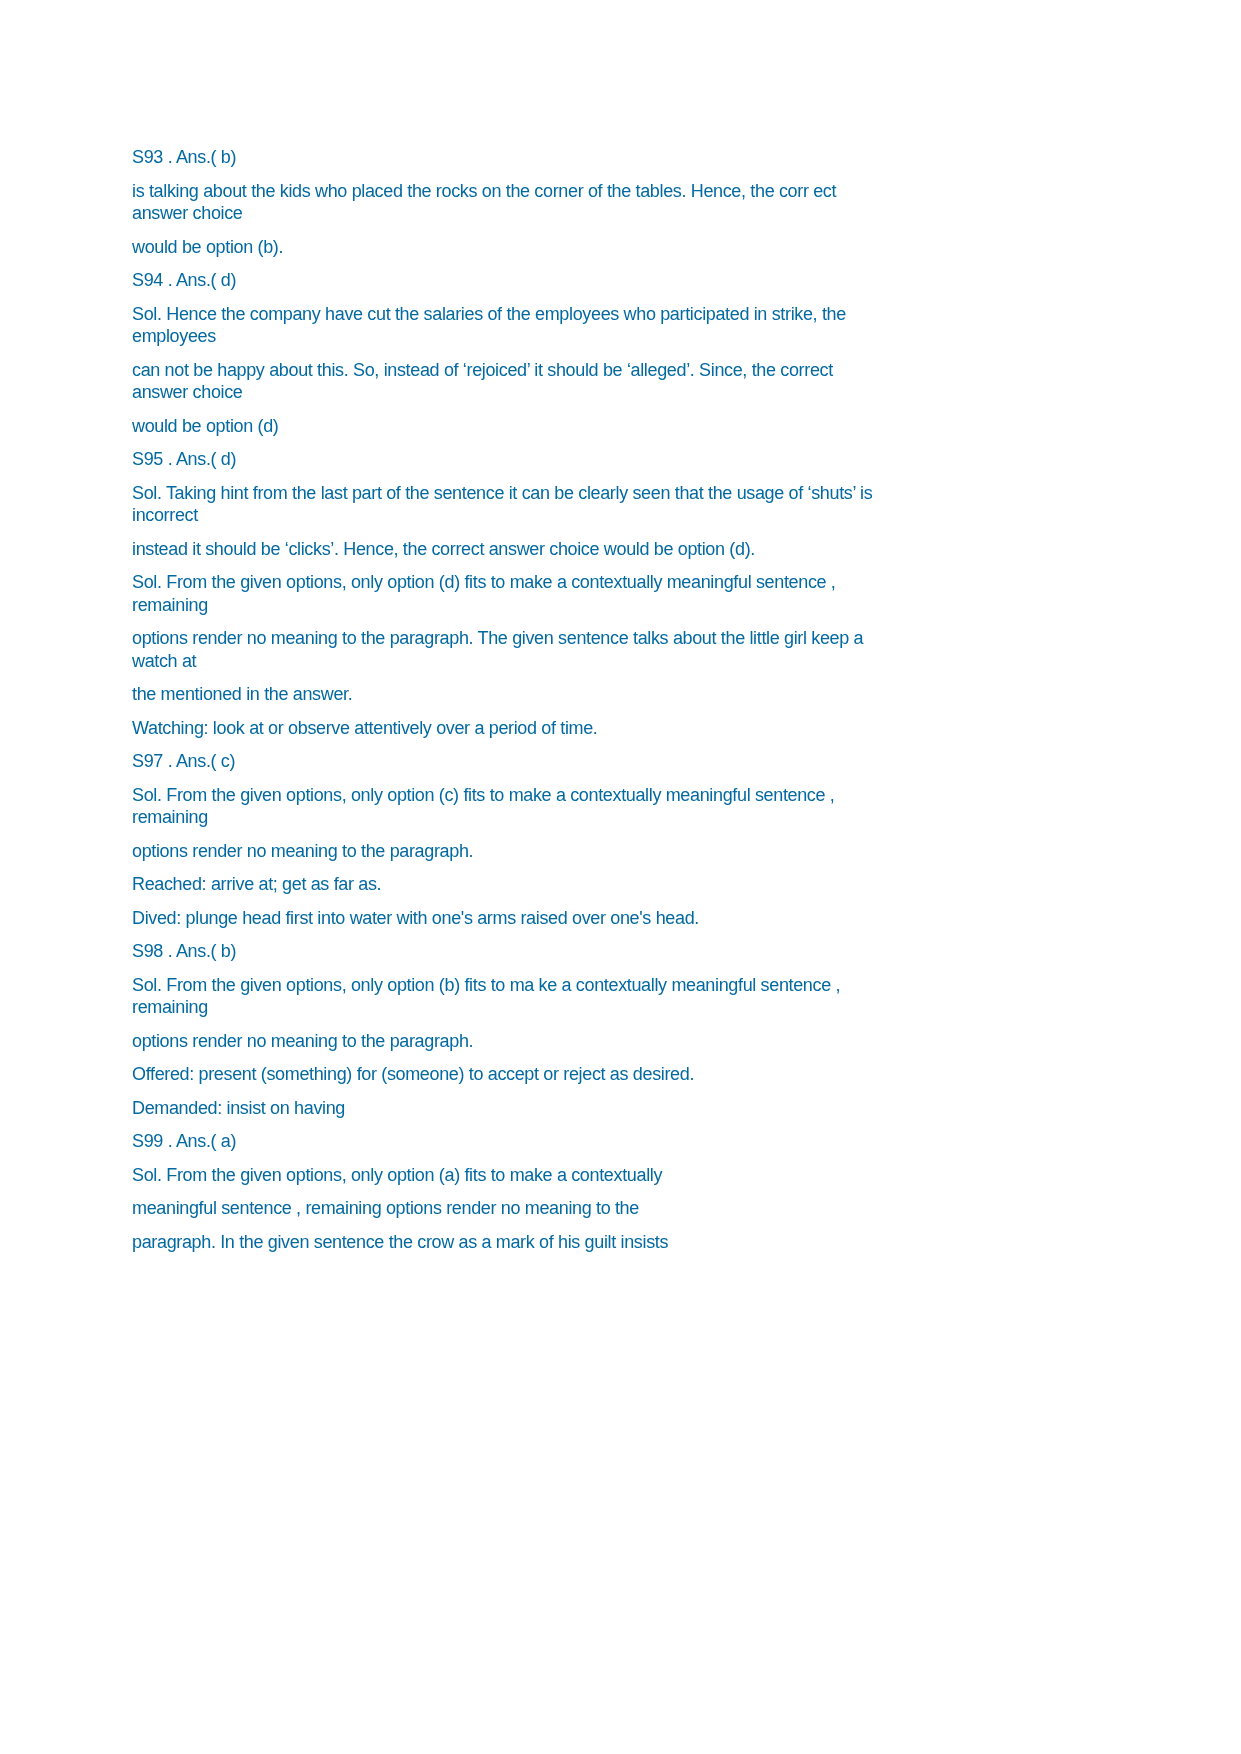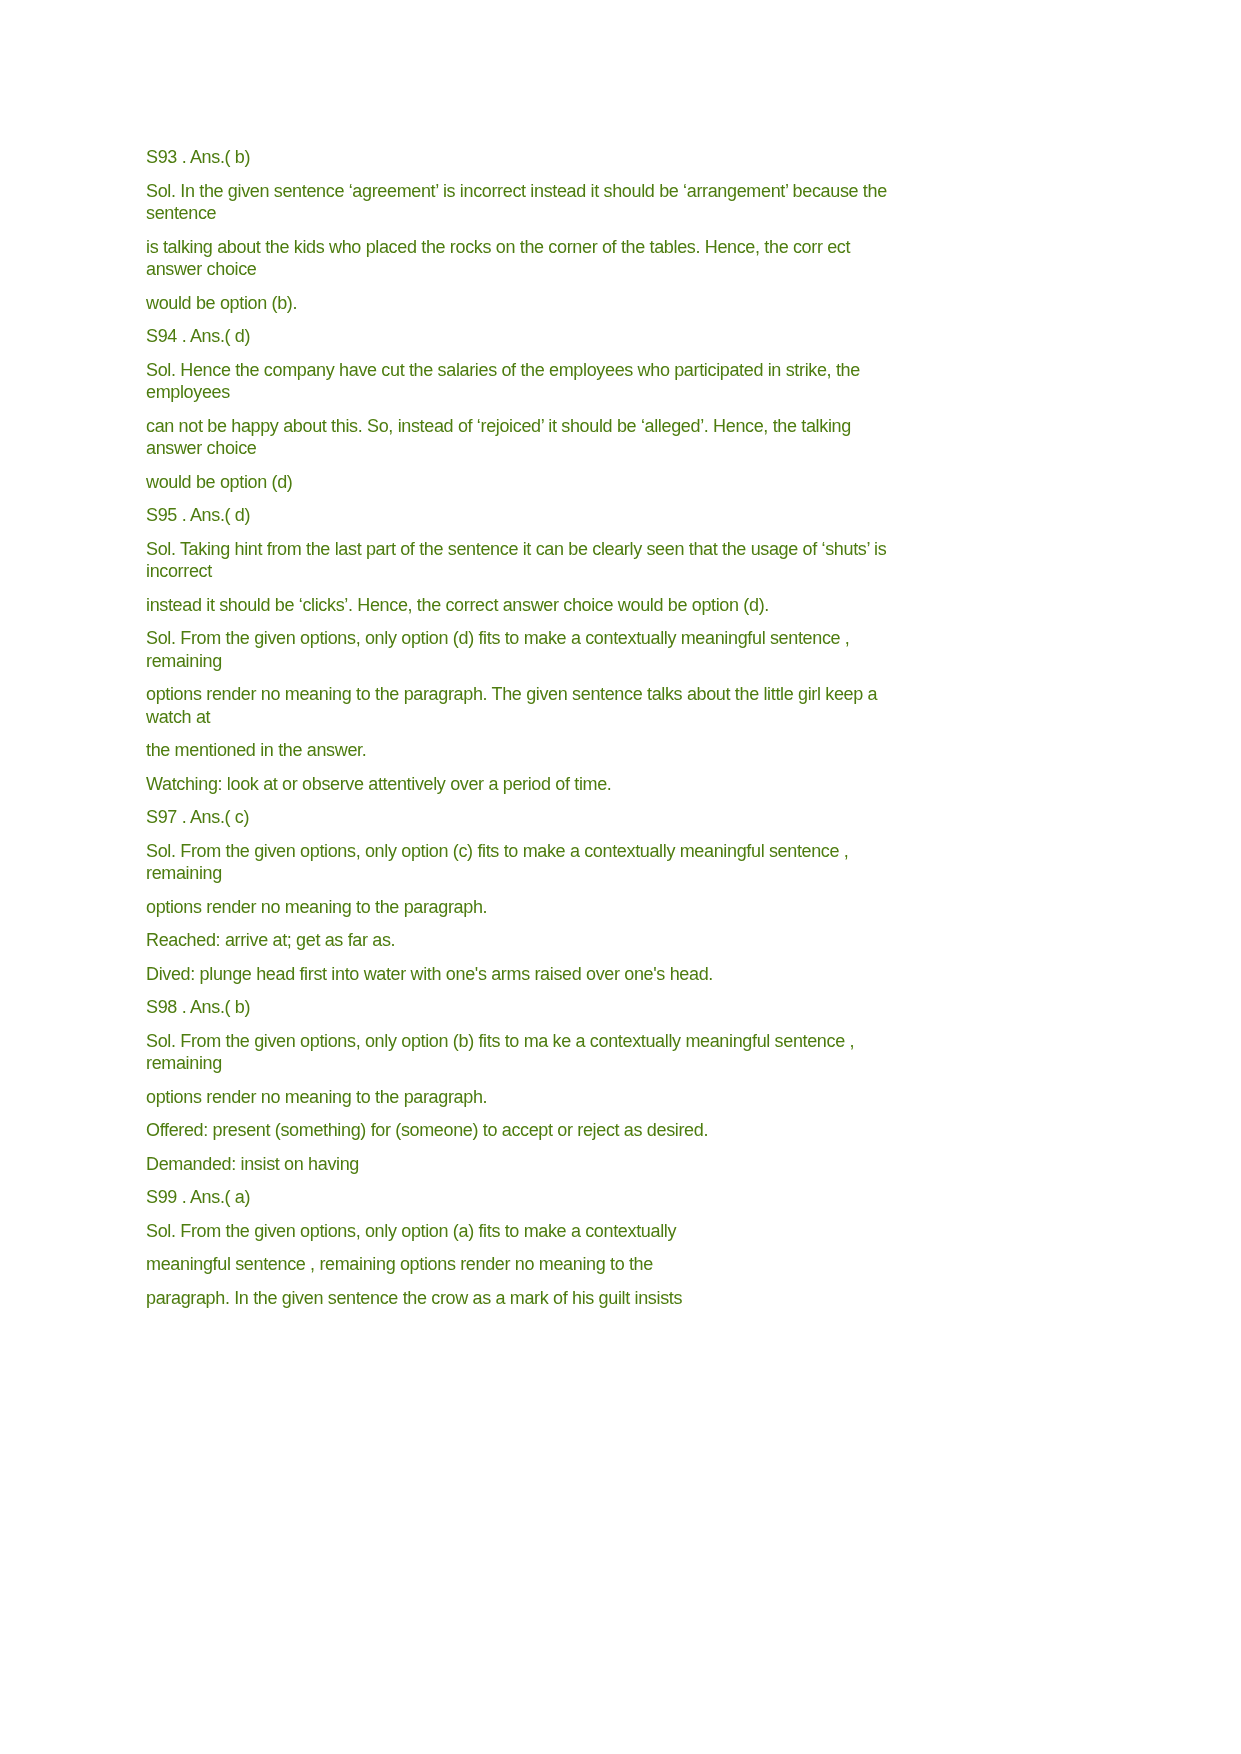--- a/index.html
+++ b/index.html
@@ -1,51 +1,47 @@
 <!DOCTYPE html>
 <html><head>
 <meta charset="utf-8">
 <style>
   html, body { margin: 0; padding: 0; background: #ffffff; }
   body { width: 1241px; height: 1754px; position: relative; overflow: hidden; }
   .page {
-    position: absolute; left: 146px; top: 146px; width: 940px;
+    position: absolute; left: 132px; top: 146px; width: 940px;
     font-family: "Liberation Sans", sans-serif;
-    font-size: 18px; color: #4d7c0f;
+    font-size: 18px; color: #0369a1;
   }
   .para { margin: 0 0 11px 0; line-height: 22.5px; letter-spacing: -0.35px; transform-origin: left top; }
   .para .wrap { display: block; }
 </style>
 </head>
 <body>
 
 <div class="page" id="page">
     <div class="para">
       <span class="wrap">S93 . Ans.( b)</span>
-    </div>
-    <div class="para">
-      <span class="wrap">Sol. In the given sentence ‘agreement’ is incorrect instead it should be ‘arrangement’ because the</span>
-      <span class="wrap">sentence</span>
     </div>
     <div class="para">
       <span class="wrap">is talking about the kids who placed the rocks on the corner of the tables. Hence, the corr ect</span>
       <span class="wrap">answer choice</span>
     </div>
     <div class="para">
       <span class="wrap">would be option (b).</span>
     </div>
     <div class="para">
       <span class="wrap">S94 . Ans.( d)</span>
     </div>
     <div class="para">
       <span class="wrap">Sol. Hence the company have cut the salaries of the employees who participated in strike, the</span>
       <span class="wrap">employees</span>
     </div>
     <div class="para">
-      <span class="wrap">can not be happy about this. So, instead of ‘rejoiced’ it should be ‘alleged’. Hence, the talking</span>
+      <span class="wrap">can not be happy about this. So, instead of ‘rejoiced’ it should be ‘alleged’. Since, the correct</span>
       <span class="wrap">answer choice</span>
     </div>
     <div class="para">
       <span class="wrap">would be option (d)</span>
     </div>
     <div class="para">
       <span class="wrap">S95 . Ans.( d)</span>
     </div>
     <div class="para">
       <span class="wrap">Sol. Taking hint from the last part of the sentence it can be clearly seen that the usage of ‘shuts’ is</span>

